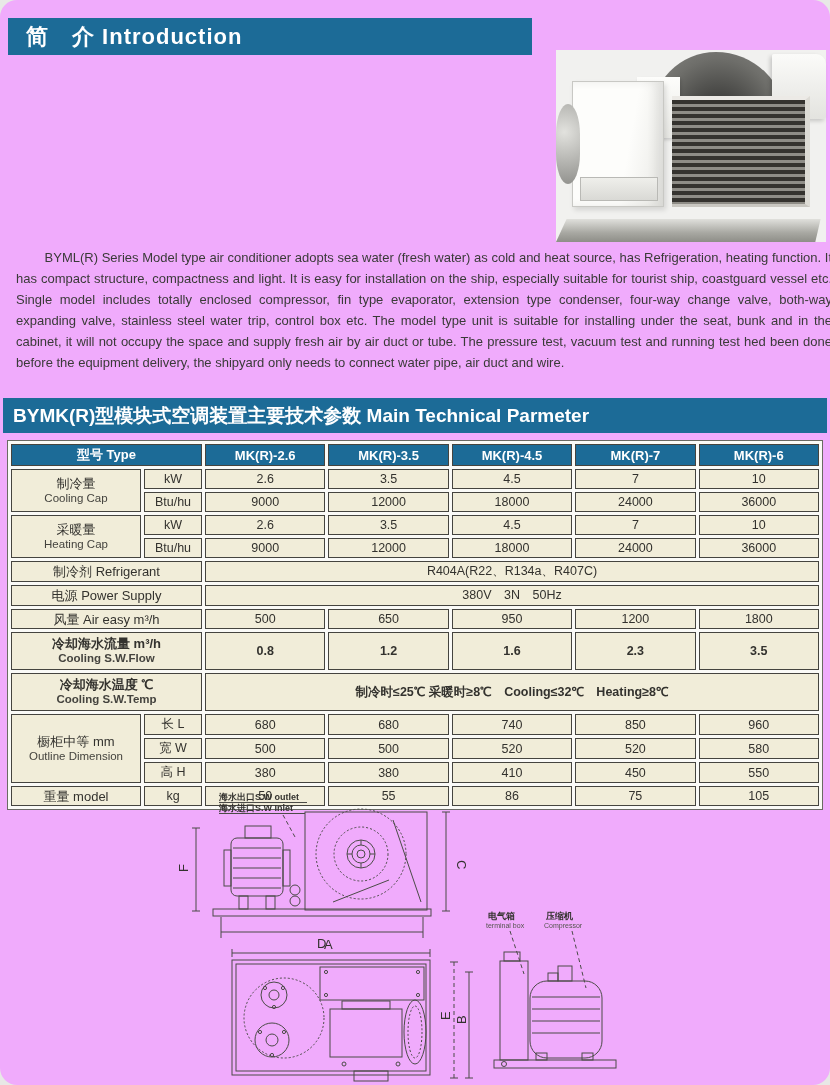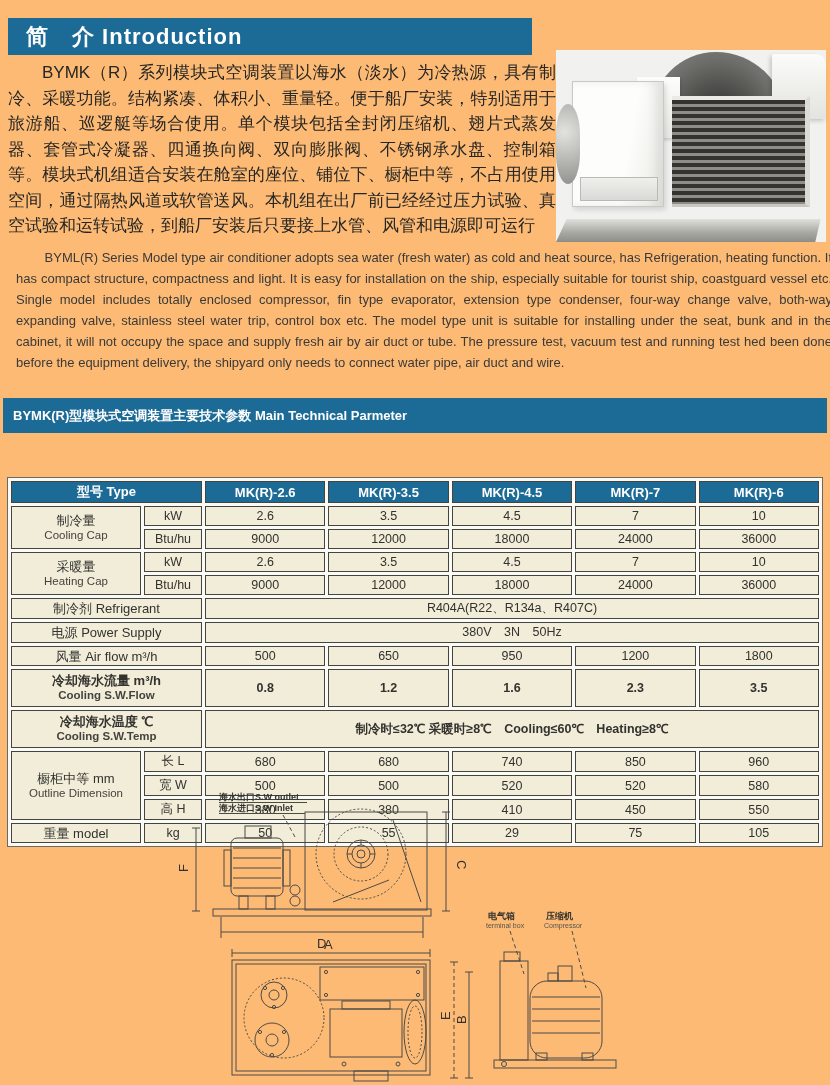--- a/index.html
+++ b/index.html
@@ -1,25 +1,25 @@
 <!DOCTYPE html>
 <html><head>
 <meta charset="utf-8">
 <style>
   * { margin:0; padding:0; box-sizing:border-box; }
   html,body { background:#e8e8e6; }
   .page {
     position:relative; width:830px; height:1085px; margin:0 auto;
-    background:#fdba74; overflow:hidden;
-    font-family:"Liberation Sans", sans-serif; color:#2b2b28;
+    background:#f0abfc; overflow:hidden;
+    font-family:"Liberation Sans", sans-serif; color:#2b2b28;border-radius:17px;
   }
   
   .bar { position:absolute; background:#1c6b97; color:#ffffff; font-weight:bold; }
   .bar1 { left:8px; top:18px; width:524px; height:37px; font-size:22px; line-height:37px; padding-left:18px; letter-spacing:1px; }
-  .bar2 { left:3px; top:398px; width:824px; height:35px; font-size:13px; line-height:35px; padding-left:10px; }
+  .bar2 { left:3px; top:398px; width:824px; height:35px; font-size:19px; line-height:35px; padding-left:10px; }
   
   .cn {
     position:absolute; left:8px; top:60px; width:548px;
     font-size:17px; line-height:25.5px; text-align:justify; text-indent:2em; color:#262624;
   }
   .en {
     position:absolute; left:16px; top:247px; width:816px;
     font-size:13px; line-height:21px; text-align:justify; text-indent:2.2em; color:#3a3a38;
   }
   
@@ -40,21 +40,21 @@
     background:linear-gradient(100deg,#fdfdfb 60%,#e9e9e5); border:1px solid #c8c8c4;
     box-shadow:inset -8px 0 10px rgba(0,0,0,.07), 2px 3px 5px rgba(0,0,0,.12); }
   .ph-box::after { content:""; position:absolute; left:8%; bottom:4%; width:84%; height:18%;
     border:1px solid #b9b9b5; background:linear-gradient(180deg,#efefeb,#d9d9d5); }
   .ph-motor { left:0; top:28%; width:9%; height:42%;
     background:radial-gradient(circle at 35% 35%,#e2e2de,#90908c); border-radius:50% / 38%; }
   .ph-base { left:0; bottom:0; width:98%; height:12%;
     background:linear-gradient(180deg,#e0e0dc,#a8a8a2 60%,#8e8e88);
     clip-path:polygon(4% 0,100% 0,98% 100%,0 100%); }
   
-  .specwrap { position:absolute; left:7px; top:440px; width:816px;margin-top:37px; }
+  .specwrap { position:absolute; left:7px; top:440px; width:816px; }
   table.spec { border-collapse:separate; border-spacing:3px; width:100%; background:#fafaf7; border:1px solid #6a6a64; table-layout:fixed; }
   .spec th, .spec td { border:1px solid #45443f; background:#f1edd9; text-align:center;
     font-size:12.5px; color:#33322e; padding:1px 3px; height:20px; overflow:hidden; }
   .spec th { background:#1c6b97; color:#ffffff; font-weight:bold; font-size:13px; }
   .spec .lbl { font-size:13px; line-height:15px; }
   .spec .lbl .en-s { display:block; font-size:11.5px; color:#44433e; }
   .spec tr.tall td { height:38px;font-weight:bold; }
   .spec col.c-lab { width:130px; } .spec col.c-unit { width:58px; }
   
   svg.dw { position:absolute; overflow:visible; }
@@ -72,21 +72,20 @@
 </style>
 </head>
 <body>
 
 <div class="page">
 
   <div class="bar bar1">
     <span>简　介 Introduction</span>
   </div>
 
-  <p class="cn">BYMK（R）系列模块式空调装置以海水（淡水）为冷热源，具有制冷、采暖功能。结构紧凑、体积小、重量轻。便于船厂安装，特别适用于旅游船、巡逻艇等场合使用。单个模块包括全封闭压缩机、翅片式蒸发器、套管式冷凝器、四通换向阀、双向膨胀阀、不锈钢承水盘、控制箱等。模块式机组适合安装在舱室的座位、铺位下、橱柜中等，不占用使用空间，通过隔热风道或软管送风。本机组在出厂前已经经过压力试验、真空试验和运转试验，到船厂安装后只要接上水管、风管和电源即可运行</p>
 
   <div class="photo">
     <div class="ph-fan"></div>
     <div class="ph-cowl"></div>
     <div class="ph-panel"></div>
     <div class="ph-coil"></div>
     <div class="ph-box"></div>
     <div class="ph-motor"></div>
     <div class="ph-base"></div>
   </div>
@@ -159,21 +158,21 @@
       </tr>
       <tr>
         <td colspan="2" class="lbl">制冷剂 Refrigerant</td>
         <td colspan="5">R404A(R22、R134a、R407C)</td>
       </tr>
       <tr>
         <td colspan="2" class="lbl">电源 Power Supply</td>
         <td colspan="5">380V　3N　50Hz</td>
       </tr>
       <tr>
-        <td colspan="2" class="lbl">风量 Air flow m³/h</td>
+        <td colspan="2" class="lbl">风量 Air easy m³/h</td>
         <td>500</td>
         <td>650</td>
         <td>950</td>
         <td>1200</td>
         <td>1800</td>
       </tr>
       <tr class="tall">
         <td colspan="2" class="lbl">
           <span>冷却海水流量 m³/h</span>
           <span class="en-s">Cooling S.W.Flow</span>
@@ -182,21 +181,21 @@
         <td>1.2</td>
         <td>1.6</td>
         <td>2.3</td>
         <td>3.5</td>
       </tr>
       <tr class="tall">
         <td colspan="2" class="lbl">
           <span>冷却海水温度 ℃</span>
           <span class="en-s">Cooling S.W.Temp</span>
         </td>
-        <td colspan="5">制冷时≤32℃ 采暖时≥8℃　Cooling≤60℃　Heating≥8℃</td>
+        <td colspan="5">制冷时≤25℃ 采暖时≥8℃　Cooling≤32℃　Heating≥8℃</td>
       </tr>
       <tr>
         <td rowspan="3" class="lbl">
           <span>橱柜中等 mm</span>
           <span class="en-s">Outline Dimension</span>
         </td>
         <td>长 L</td>
         <td>680</td>
         <td>680</td>
         <td>740</td>
@@ -217,21 +216,21 @@
         <td>380</td>
         <td>410</td>
         <td>450</td>
         <td>550</td>
       </tr>
       <tr>
         <td class="lbl">重量 model</td>
         <td>kg</td>
         <td>50</td>
         <td>55</td>
-        <td>29</td>
+        <td>86</td>
         <td>75</td>
         <td>105</td>
       </tr>
     </tbody>
       </table>
   </div>
 
   <svg class="dw dw-side" viewBox="0 0 290 165">
     <text class="t9" x="36" y="10">海水出口S.W outlet</text>
     <text class="t9" x="36" y="21">海水进口S.W Inlet</text>

